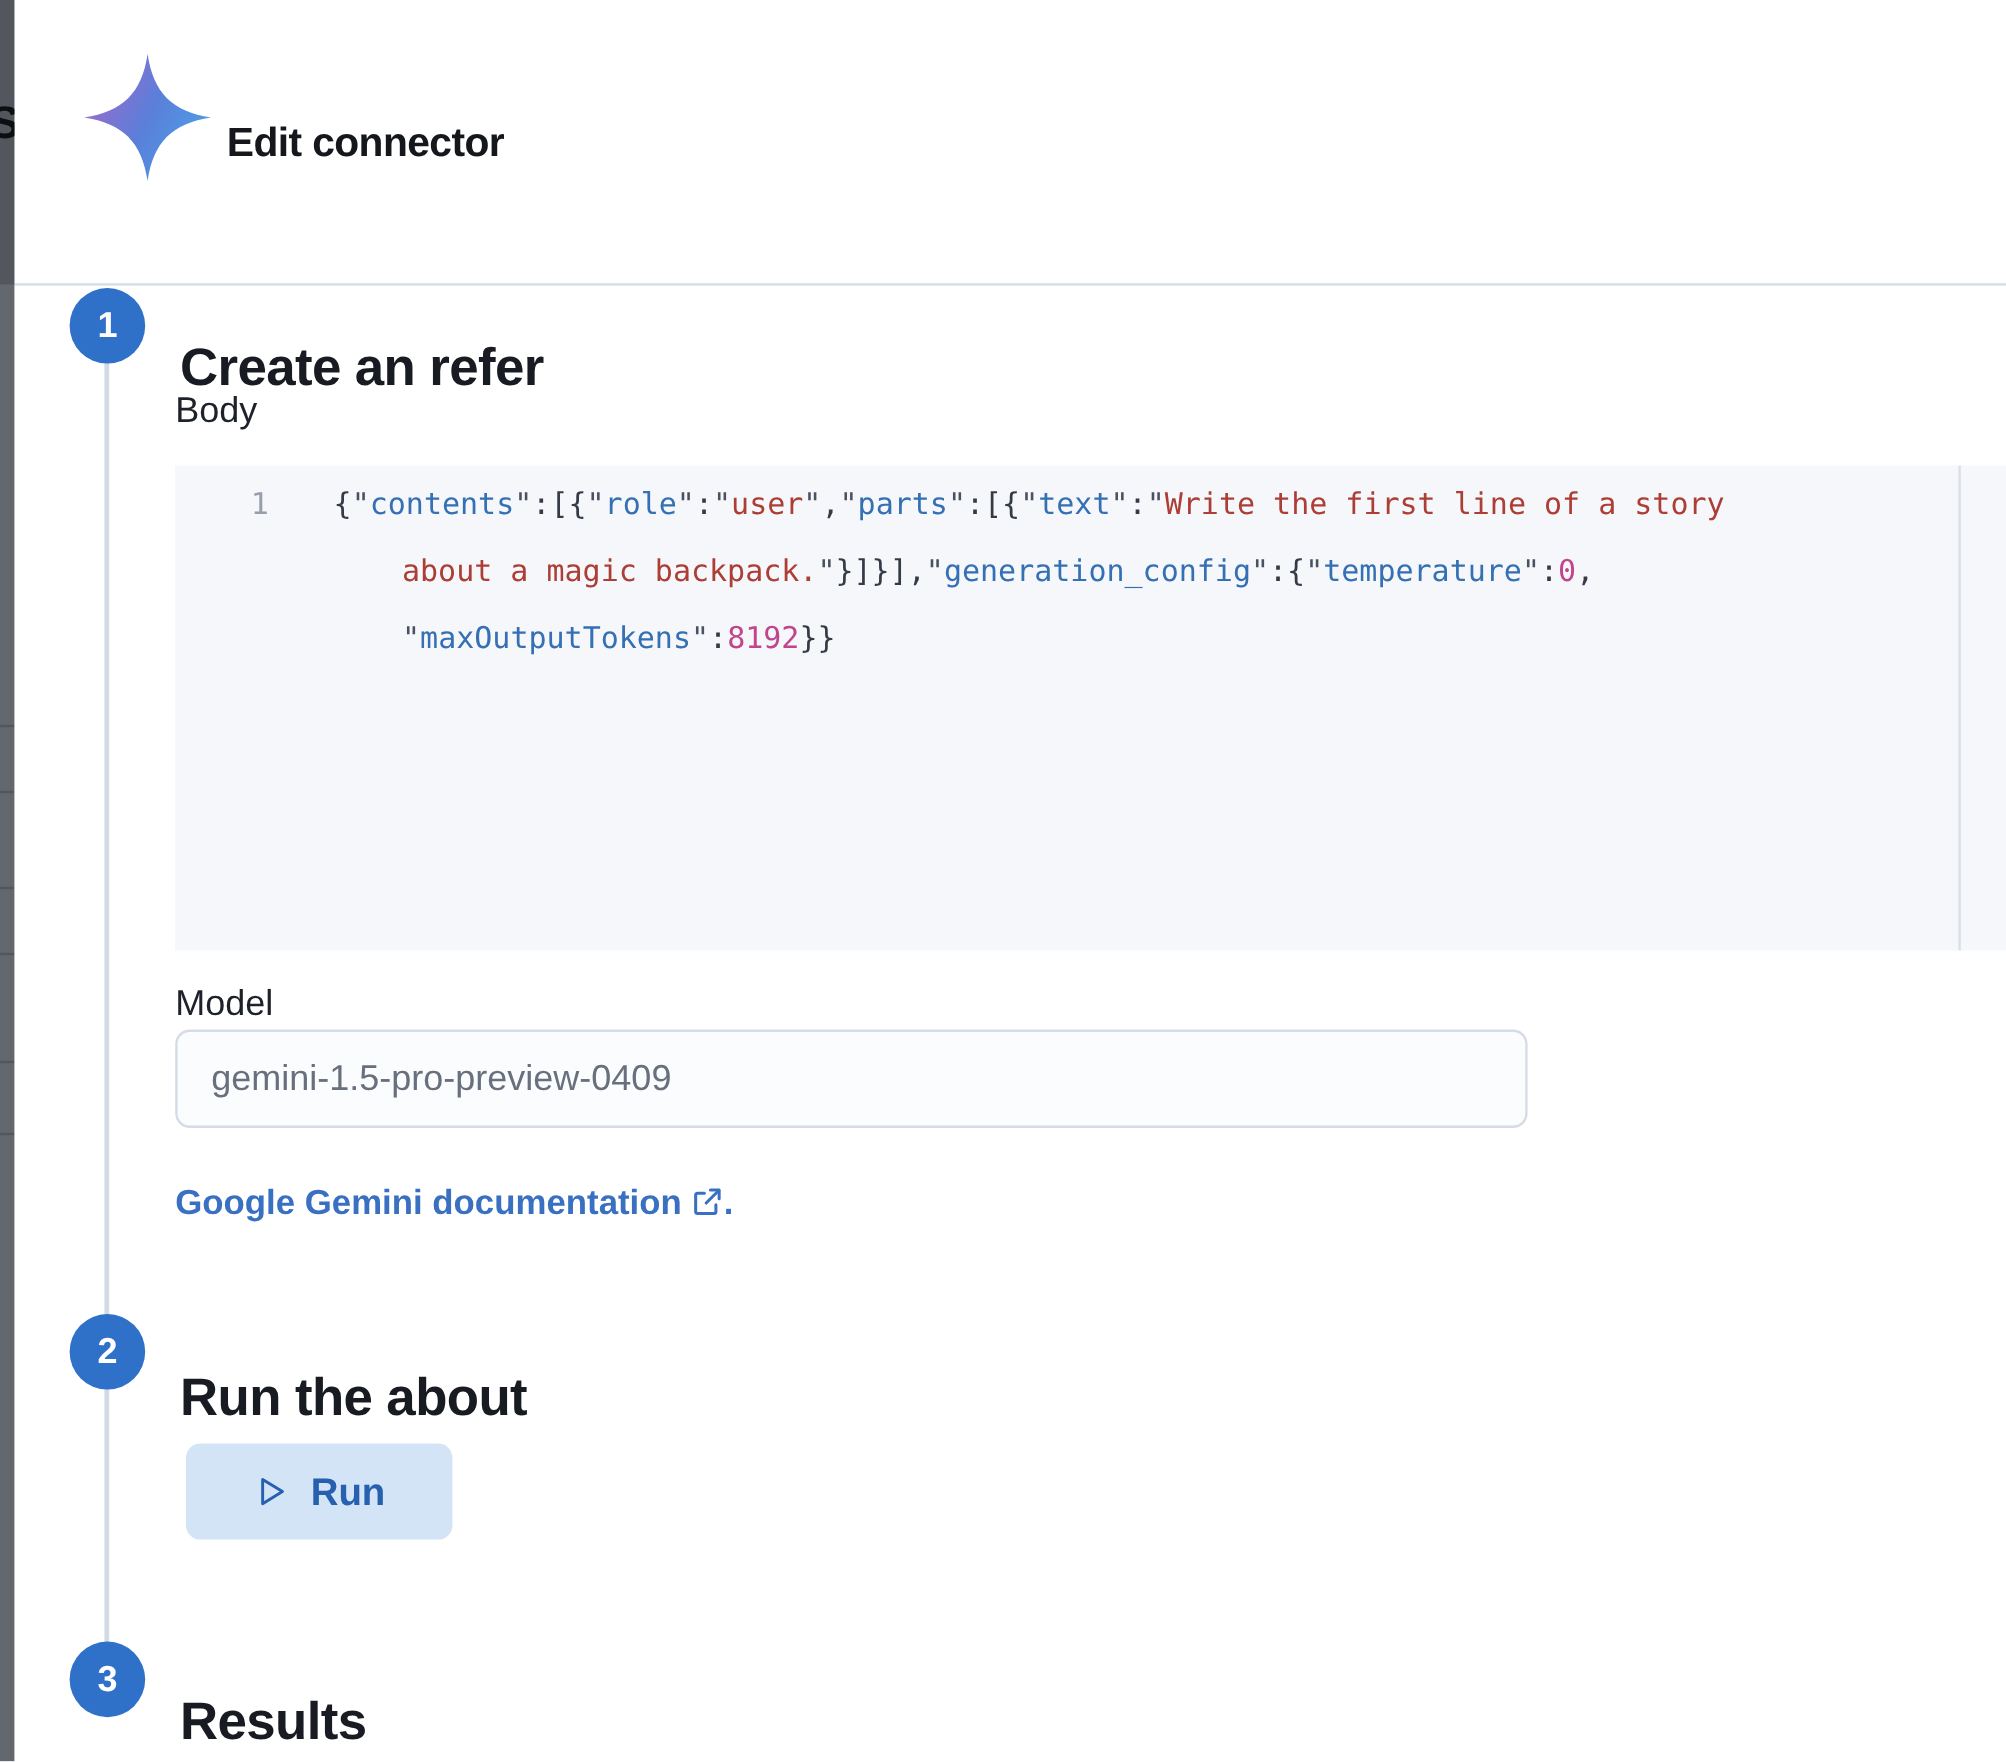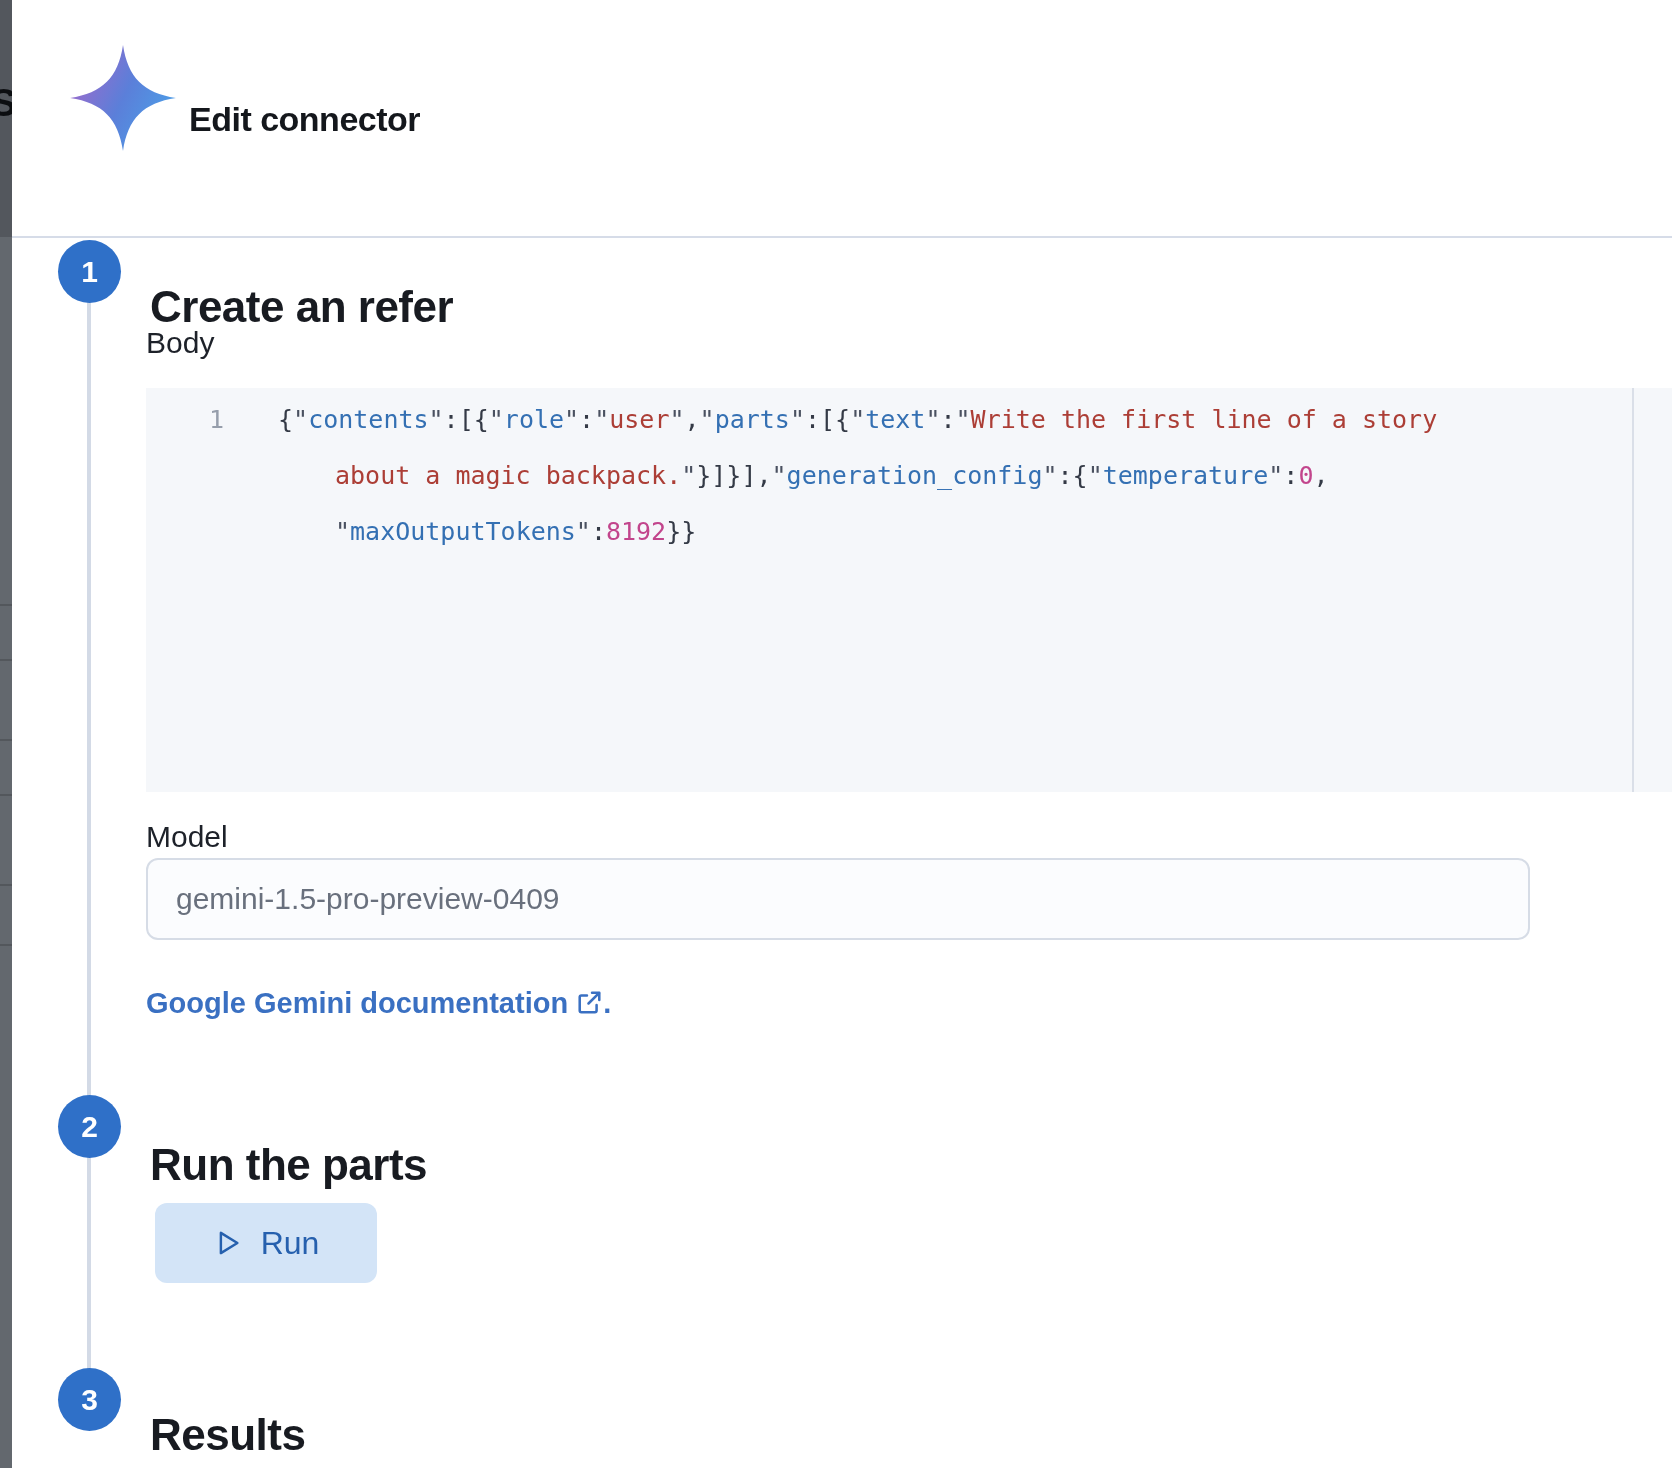--- a/index.html
+++ b/index.html
@@ -51,34 +51,34 @@
                 font-family:"DejaVu Sans Mono",monospace;font-size:25px;line-height:40px;}
   .code-line{white-space:pre;}
   .code-line.indent{padding-left:57px;margin-top:16px;}
   .tk-k{color:var(--code-key);}
   .tk-s{color:var(--code-string);}
   .tk-n{color:var(--code-number);}
   .tk-p{color:var(--code-punctuation);}
   .tk-q{color:#4a5160;}
 
   
-  .model-input{position:absolute;left:146px;top:858px;width:1384px;height:82px;border-radius:12px;
+  .model-input{position:absolute;left:146px;top:858px;width:1127px;height:82px;border-radius:12px;
                background:#fbfcfe;border:2px solid #d6dce6;padding:1px 28px;font-size:30px;color:#69707d;
                font-family:"Liberation Sans",sans-serif;outline:none;}
 
   
   .helper{position:absolute;left:146px;top:942px;width:1400px;font-size:29px;line-height:41px;color:#6e7582;}
   .helper a{color:var(--link-blue);font-weight:700;text-decoration:none;cursor:pointer;}
   .ext-icon{display:inline-block;vertical-align:-3px;margin-left:8px;}
 
   
   .run-btn{position:absolute;left:155px;top:1203px;width:222px;height:80px;border:none;border-radius:12px;
            background:var(--run-button-bg);display:flex;align-items:center;justify-content:center;gap:18px;
            cursor:pointer;}
-  .run-btn .lbl{font-size:32px;font-weight:400;color:var(--run-button-text);font-family:"Liberation Sans",sans-serif;}
+  .run-btn .lbl{font-size:32px;font-weight:700;color:var(--run-button-text);font-family:"Liberation Sans",sans-serif;}
 </style>
 </head>
 <body>
 
 <div id="app">
 
   <div class="bg-strip">
     <div class="top-block"></div>
     <span class="s-letter">S</span>
     <div class="row-line" style="top:604px"></div>
@@ -133,21 +133,21 @@
     <a><span>Google Gemini documentation</span><svg class="ext-icon" width="27" height="27" viewBox="0 0 16 16" fill="none" stroke="#3a70c2" stroke-width="1.5" stroke-linecap="round" stroke-linejoin="round">
           <path d="M9.5 2.2h4.3v4.3"></path>
           <path d="M13.6 2.4 7.4 8.6"></path>
           <path d="M12.2 9.5v3.3c0 .55-.45 1-1 1H3.2c-.55 0-1-.45-1-1V4.8c0-.55.45-1 1-1h3.3"></path>
         </svg><span>.</span></a>
   </div>
 
   <div class="step-circle" style="top:1095px">
     <span>2</span>
   </div>
-  <h2 class="step-title" style="top:1104px">Run the parts</h2>
+  <h2 class="step-title" style="top:1104px">Run the about</h2>
 
   <button class="run-btn">
     <svg width="30" height="30" viewBox="0 0 16 16" fill="none" stroke="#2660ae" stroke-width="1.3" stroke-linejoin="round">
         <path d="M4.2 2.6v10.8l8.8-5.4z"></path>
       </svg>
     <span class="lbl">Run</span>
   </button>
 
   <div class="step-circle" style="top:1368px">
     <span>3</span>

